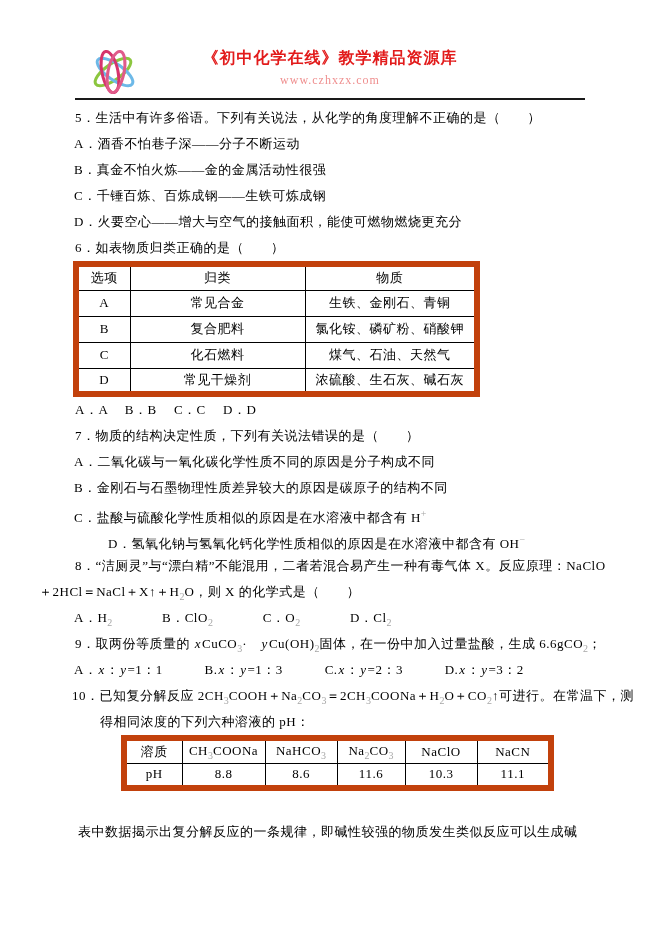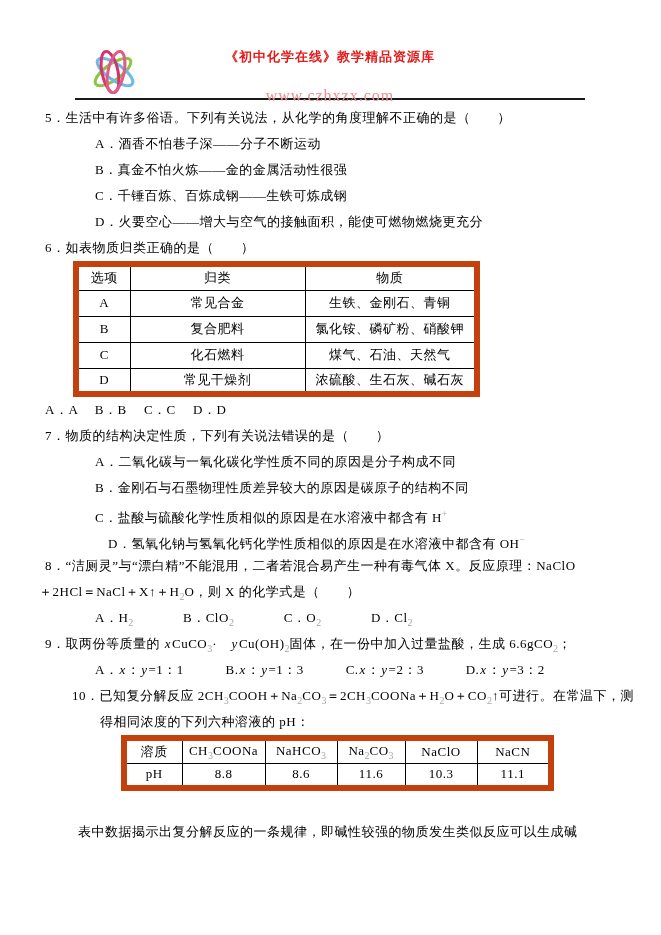--- a/index.html
+++ b/index.html
@@ -8,25 +8,25 @@
     width:661px; height:935px; overflow:hidden; position:relative;
     font-family:"Liberation Serif","DejaVu Serif",serif;
     font-size:13px; color:#000; letter-spacing:0.5px;
   }
   .header {
     margin:44px 76px 0 75px; height:56px; position:relative;
     border-bottom:2px solid var(--rule-black,#1a1a1a);
   }
   .logo { position:absolute; left:8px; top:2px; }
   .header-text { text-align:center; padding-top:4px; }
-  .site-title { font-weight:bold; font-size:13px; letter-spacing:1px; color:var(--title-red,#e21b1b); }
-  .site-url { font-size:16px; letter-spacing:1px; margin-top:21px; color:var(--url-pink,#ef8f8f); }
+  .site-title { font-weight:bold; font-size:16px; letter-spacing:1px; color:var(--title-red,#e21b1b); }
+  .site-url { font-size:12px; letter-spacing:1px; margin-top:4px; color:var(--url-pink,#ef8f8f); }
   .line { height:26px; line-height:26px; white-space:nowrap; }
-  .stem { padding-left:45px; }
-  .opt  { padding-left:95px; }
+  .stem { padding-left:75px; }
+  .opt  { padding-left:74px; }
   .cont { padding-left:39px; }
   .q5 { margin-top:5px; }
   .seg-sub { font-size:10px; color:var(--sub-gray,#a6a6a6); vertical-align:-4px; letter-spacing:0; }
   .seg-sup { font-size:10px; color:var(--sub-gray,#a6a6a6); vertical-align:5px; letter-spacing:0; }
   .seg-i { font-style:italic; padding:0 1px; }
   table { border-collapse:collapse; table-layout:fixed; border:6px solid #c2410c; }
   td { border:1px solid #000; text-align:center; vertical-align:middle; overflow:hidden; }
   .t6 { margin-left:73px; width:402px; }
   .t6 td { height:26px; }
   .t6 .c0 { width:54px; } .t6 .c1 { width:175px; } .t6 .c2 { width:172px; }

